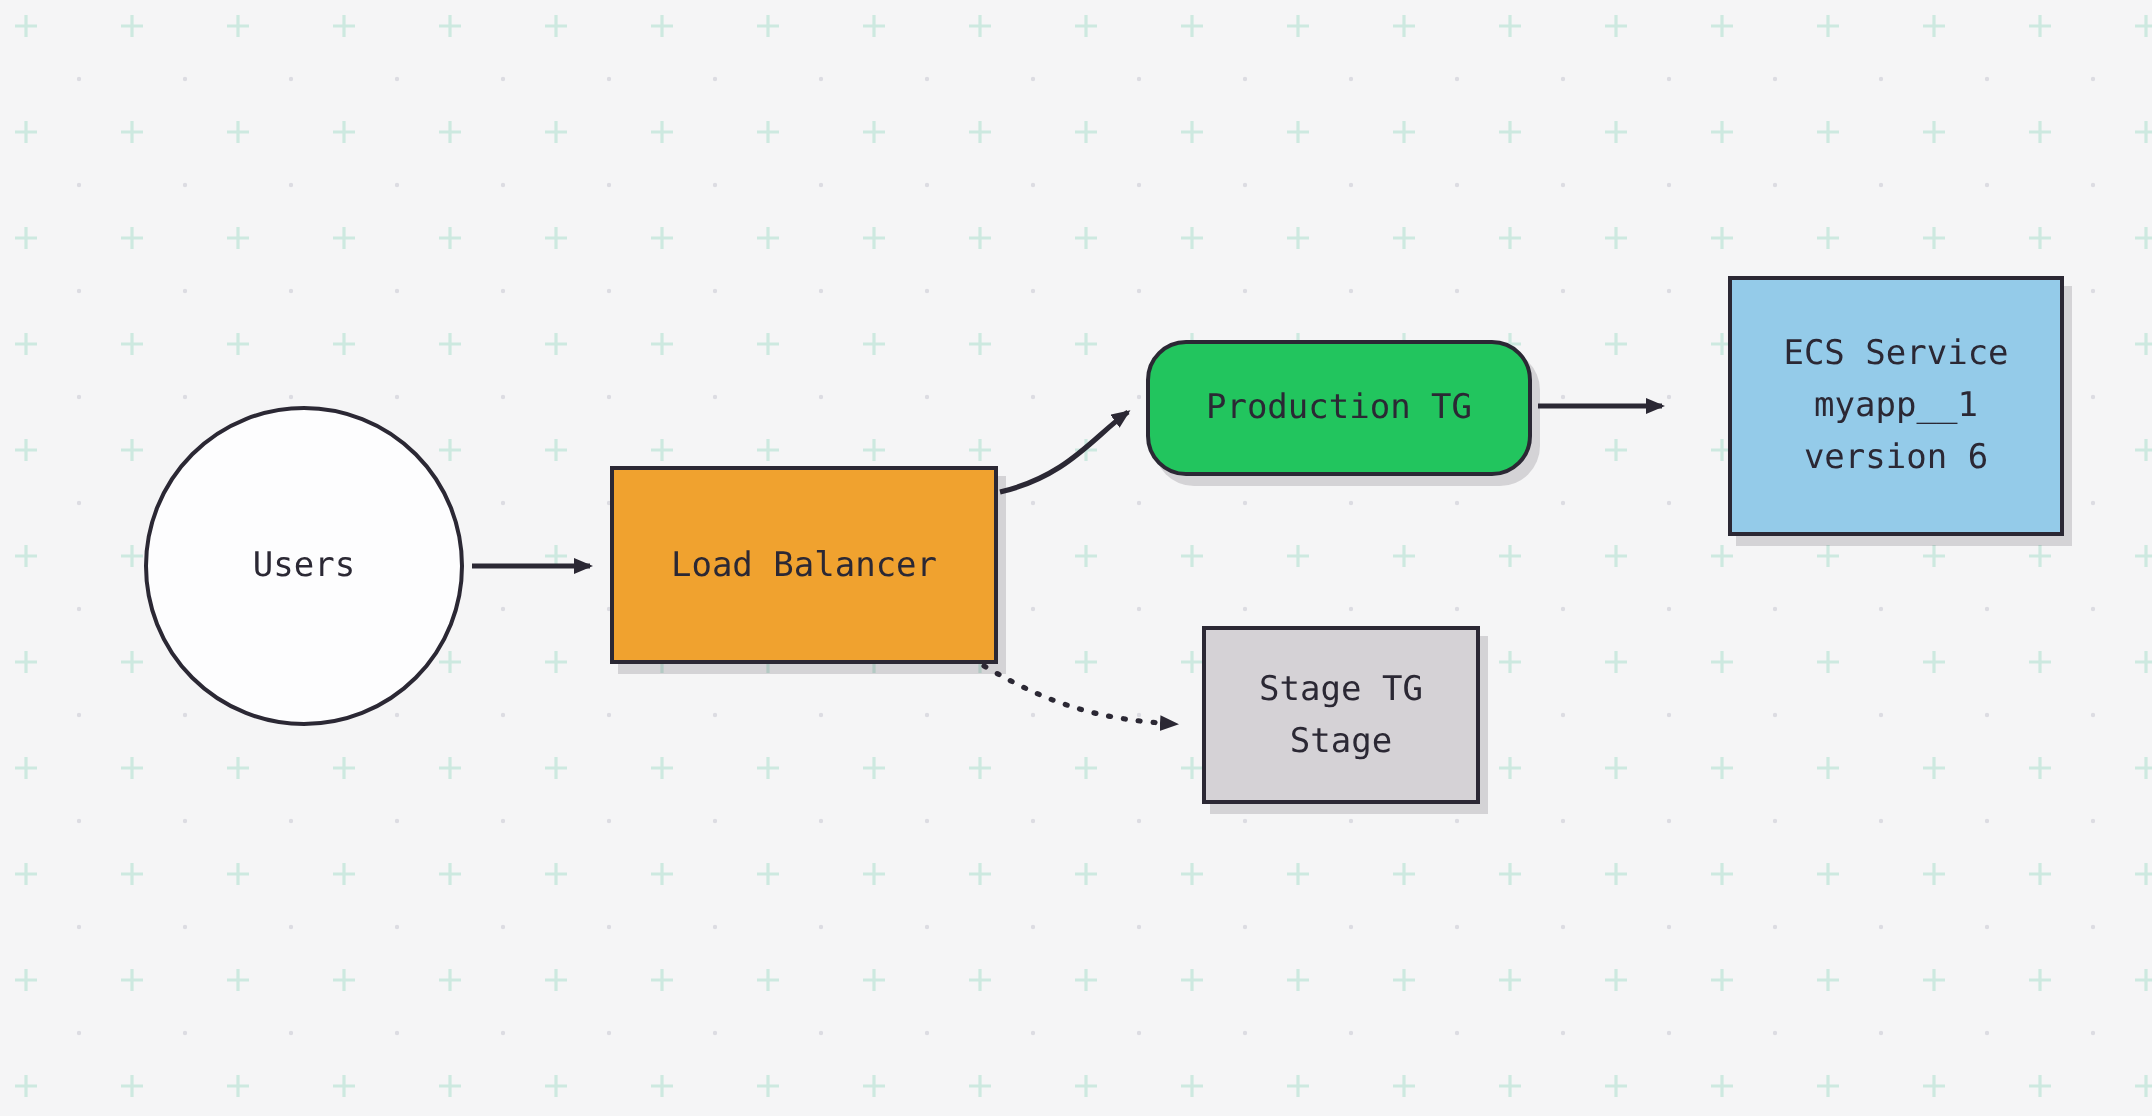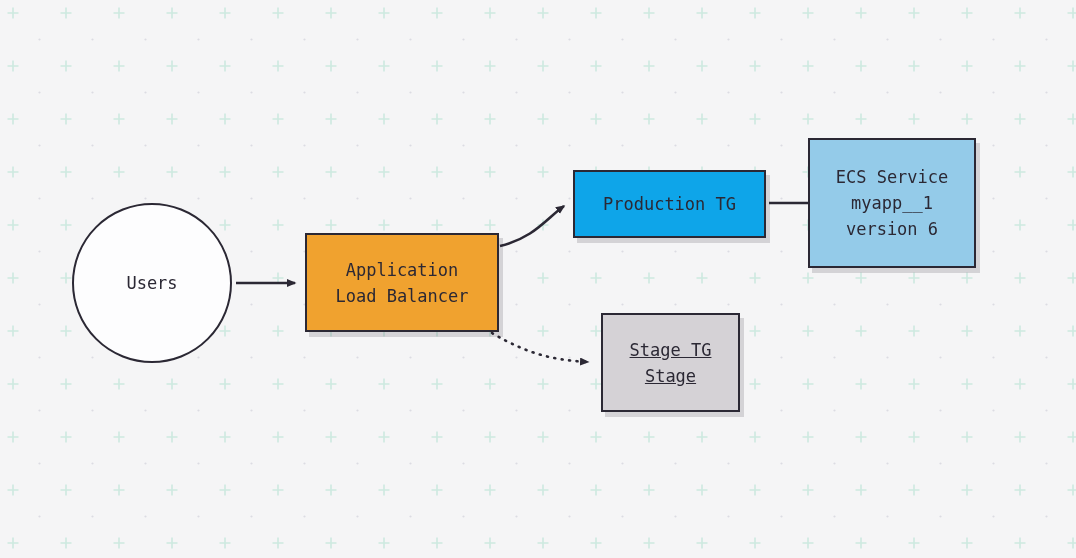--- a/index.html
+++ b/index.html
@@ -34,22 +34,22 @@
     font-weight: 500;
     box-shadow: 4px 5px 0 rgba(43, 40, 52, 0.16);
   }
   .node.circle {
     border-radius: 50%;
     box-shadow: none;
   }
   .node-users { left: 72px;  top: 203px; width: 160px; height: 160px; text-align: right; }
   .node-alb   { left: 305px; top: 233px; width: 194px; height: 99px;  }
   .node-prod  { left: 573px; top: 170px; width: 193px; height: 68px;  }
-  .node-stage { left: 601px; top: 313px; width: 139px; height: 99px; text-decoration: underline;  }
-  .node-ecs   { left: 808px; top: 138px; width: 168px; height: 130px; }
+  .node-stage { left: 601px; top: 313px; width: 139px; height: 89px;  }
+  .node-ecs   { left: 864px; top: 138px; width: 168px; height: 130px; }
   .edge {
     stroke: #2b2834;
     stroke-width: 2.6;
     fill: none;
   }
   .edge.dotted {
     stroke-dasharray: 1 6.5;
     stroke-linecap: round;
   }
 </style>
@@ -78,25 +78,24 @@
     <path class="edge solid" d="M500 246 C534 238 547 218 564 206" marker-end="url(#arrowhead)"></path>
     <path class="edge solid" d="M769 203 L831 203" marker-end="url(#arrowhead)"></path>
     <path class="edge dotted" d="M492 333 C526 353 551 360 588 362" marker-end="url(#arrowhead)"></path>
   </svg>
 
   <div class="node circle node-users" style="background-color: rgb(253, 253, 254);">
     <span>Users</span>
   </div>
 
   <div class="node node-alb" style="background-color: rgb(240, 162, 47);">
-    <span>Application</span>
     <span>Load Balancer</span>
   </div>
 
-  <div class="node node-prod" style="background-color: #0ea5e9;">
+  <div class="node node-prod" style="background-color: #22c55e; border-radius: 20px;">
     <span>Production TG</span>
   </div>
 
   <div class="node node-stage" style="background-color: rgb(213, 210, 214);">
     <span>Stage TG</span>
     <span>Stage</span>
   </div>
 
   <div class="node node-ecs" style="background-color: rgb(148, 203, 233);">
     <span>ECS Service</span>

